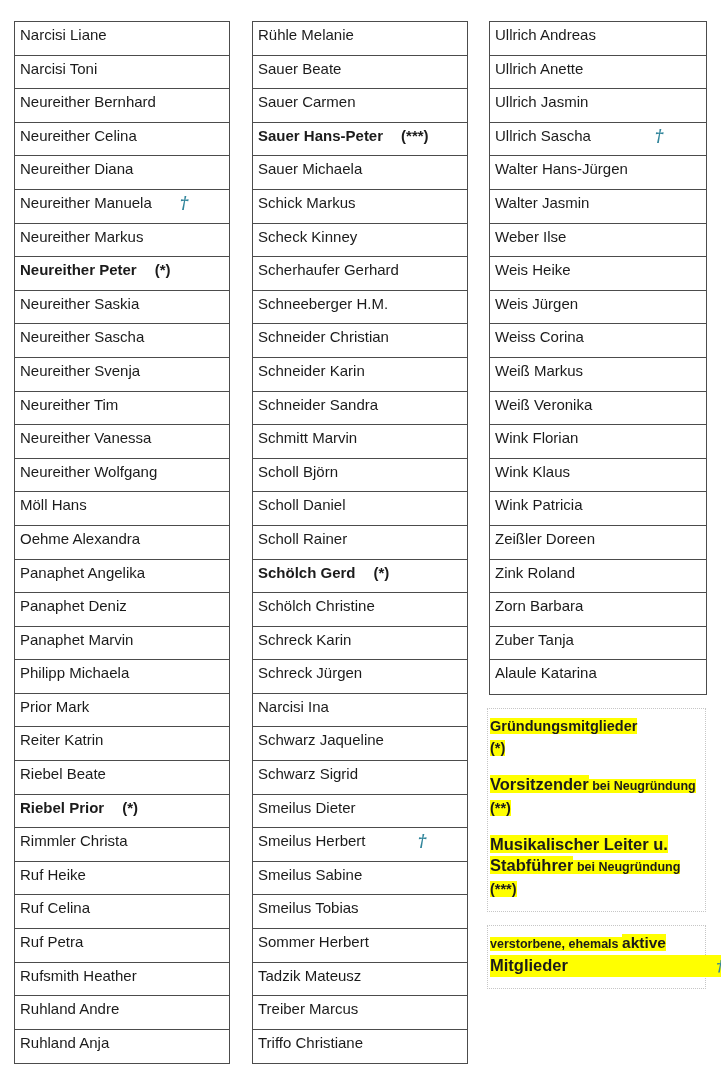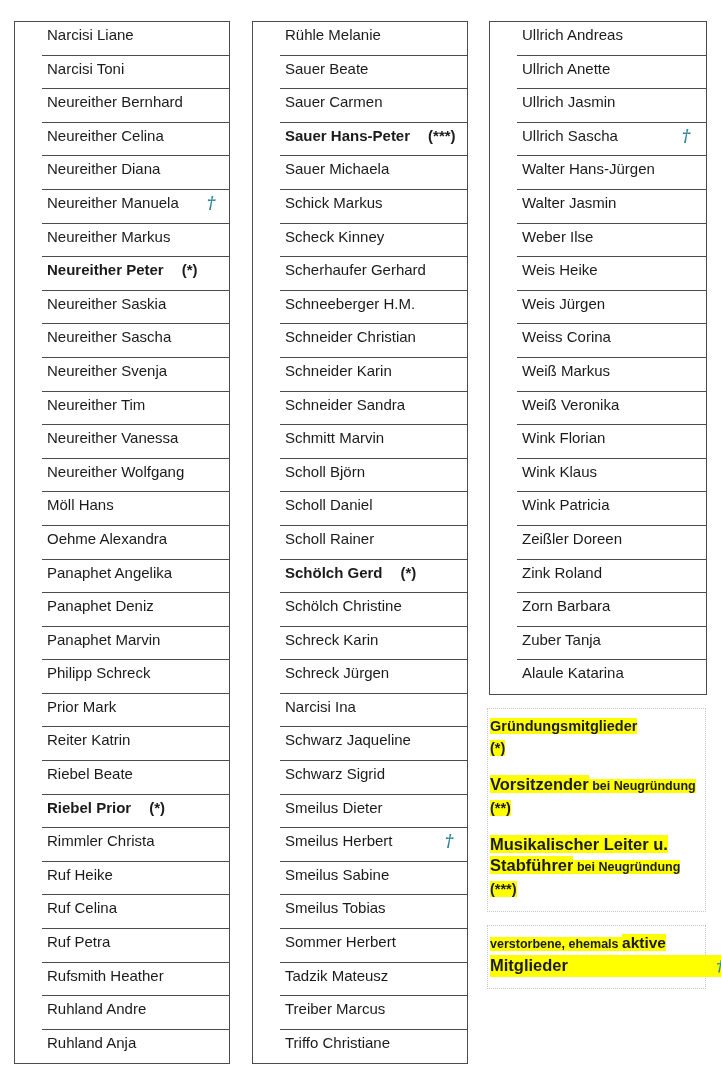--- a/index.html
+++ b/index.html
@@ -12,21 +12,20 @@
     color: #1b1b1b;
     overflow: hidden;
   }
   .col {
     position: absolute;
     top: 21px;
     width: 216px;
     border: 1px solid #4c4c4c;
     background: #ffffff;
     box-sizing: border-box;
-    padding-left: 27px;
   }
   .col-0 { left: 14px; }
   .col-1 { left: 252px; }
   .col-2 { left: 489px; width: 218px; }
   .cell {
     position: relative;
     height: 33.6px;
     box-sizing: border-box;
     border-bottom: 1px solid #4c4c4c;
     padding: 3px 4px 0 5px;
@@ -104,21 +103,21 @@
       <div class="cell"><span>Neureither Sascha</span></div>
       <div class="cell"><span>Neureither Svenja</span></div>
       <div class="cell"><span>Neureither Tim</span></div>
       <div class="cell"><span>Neureither Vanessa</span></div>
       <div class="cell"><span>Neureither Wolfgang</span></div>
       <div class="cell"><span>Möll Hans</span></div>
       <div class="cell"><span>Oehme Alexandra</span></div>
       <div class="cell"><span>Panaphet Angelika</span></div>
       <div class="cell"><span>Panaphet Deniz</span></div>
       <div class="cell"><span>Panaphet Marvin</span></div>
-      <div class="cell"><span>Philipp Schreck</span></div>
+      <div class="cell"><span>Philipp Michaela</span></div>
       <div class="cell"><span>Prior Mark</span></div>
       <div class="cell"><span>Reiter Katrin</span></div>
       <div class="cell"><span>Riebel Beate</span></div>
       <div class="cell bold"><span>Riebel Prior</span><span class="marker">(*)</span></div>
       <div class="cell"><span>Rimmler Christa</span></div>
       <div class="cell"><span>Ruf Heike</span></div>
       <div class="cell"><span>Ruf Celina</span></div>
       <div class="cell"><span>Ruf Petra</span></div>
       <div class="cell"><span>Rufsmith Heather</span></div>
       <div class="cell"><span>Ruhland Andre</span></div>

